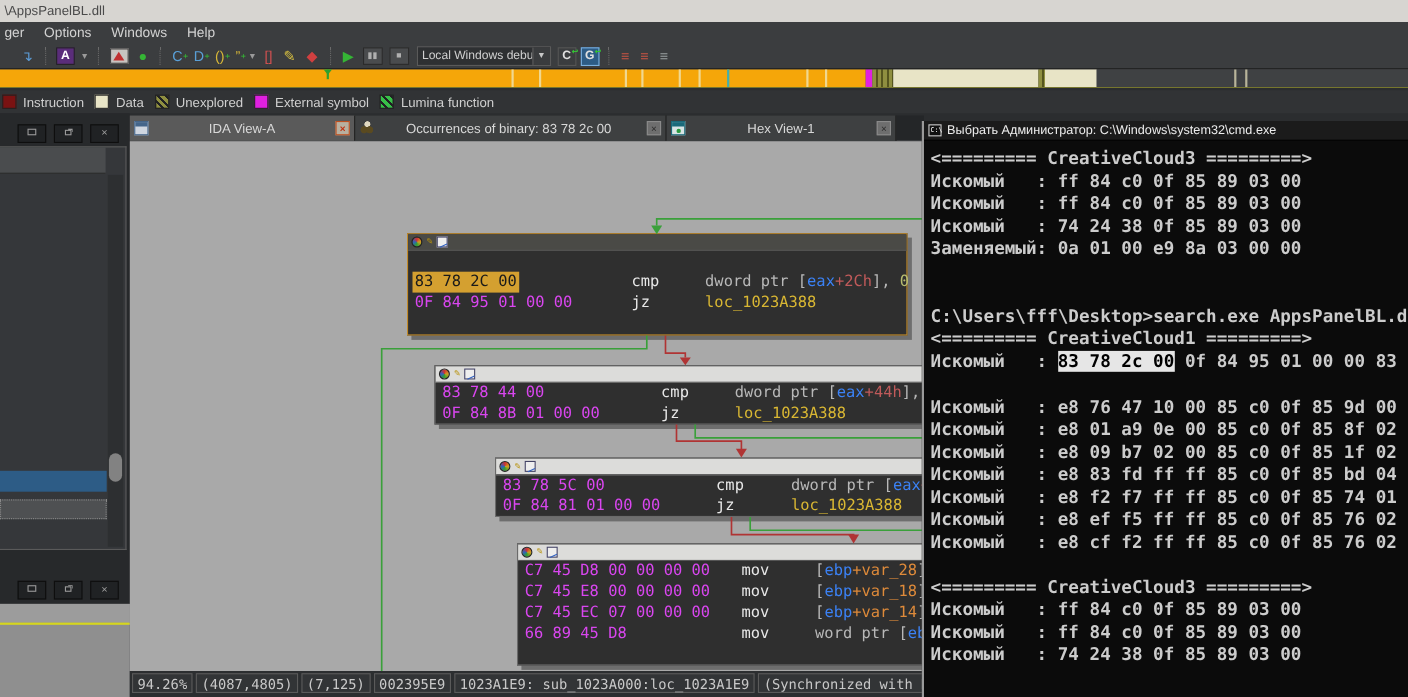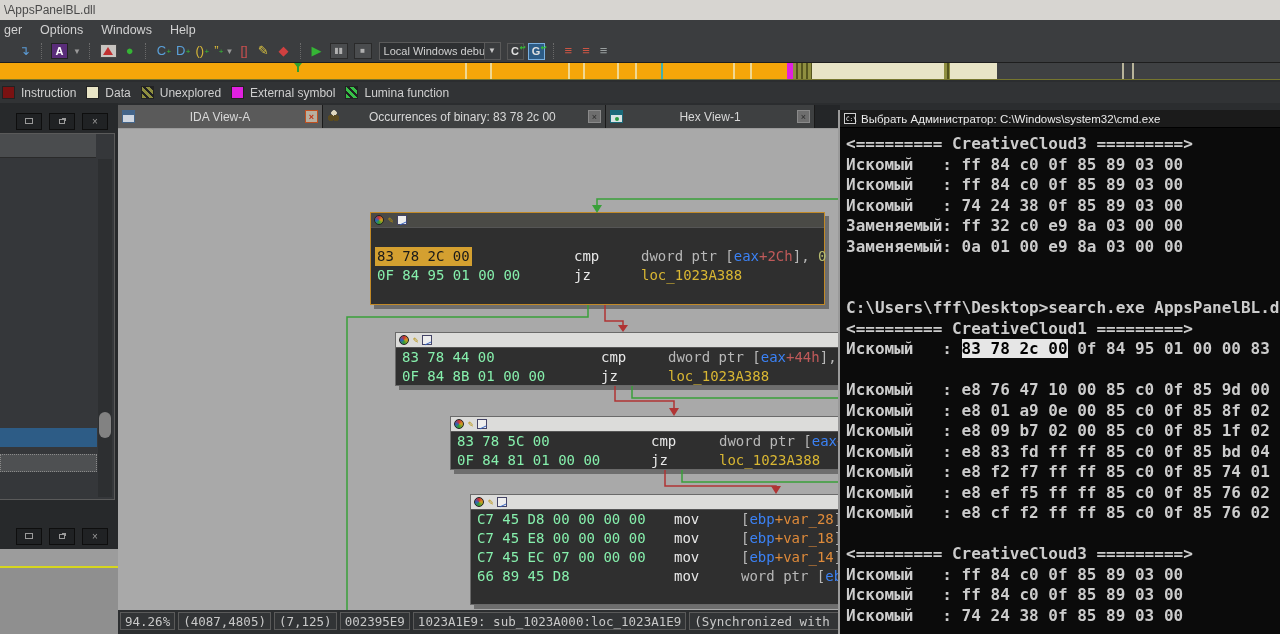--- a/index.html
+++ b/index.html
@@ -102,21 +102,21 @@
   .b-head { height:15px; background:#dcdcda; border-bottom:1px solid #555; display:flex; align-items:center;
     padding-left:3px; gap:4px; }
   .block.selected .b-head { background:#4a4a46; }
   .bh-wheel { width:10px; height:10px; border-radius:50%;
     background:conic-gradient(#d03030, #d0a020, #30a030, #3060c0, #d03030); border:1px solid #222; }
   .bh-pencil { font-size:9px; color:#b8920a; line-height:10px; }
   .bh-chart { width:10px; height:10px; background:#eee; border:1px solid #446; position:relative; }
   .bh-chart::after { content:""; position:absolute; left:1px; top:4px; width:7px; height:3px;
     border-bottom:1.5px solid #3060c0; transform:rotate(-25deg); }
   .brow { position:relative; height:19px; font-size:14px; line-height:19px; white-space:nowrap; }
-  .b-bytes { position:absolute; left:6px; color:#86efac; }
+  .b-bytes { position:absolute; left:6px; color:#d946ef; }
   .b-bytes.selbytes { background:#d4a030; color:#1a1a1a; padding:0 2px; left:4px; }
   .b-mn { position:absolute; color:#e8e8e8; }
   .b-ops { position:absolute; }
   .c-p { color:#b8b8b8; } .c-r { color:#3b82f6; } .c-o { color:#c05a5a; }
   .c-v { color:#de8a3a; } .c-l { color:#d9b733; } .c-n { color:#b8bd70; }
 
   
   .statusbar { position:absolute; left:118px; top:610px; width:722px; height:24px; background:#2c2e30;
     font-family:"DejaVu Sans Mono", monospace; font-size:12.5px; color:#c8c8c8;
     display:flex; align-items:flex-start; padding:2px 0 0 2px; }
@@ -386,21 +386,20 @@
   <div class="cmd">
     <div class="cmd-title">
       <span class="cmd-ico">C:\</span>
       <span>Выбрать Администратор: C:\Windows\system32\cmd.exe</span>
     </div>
     <div class="cmd-body">
         <div class="cmd-line"><span>&lt;========= CreativeCloud3 =========&gt;</span></div>
         <div class="cmd-line"><span>Искомый   : ff 84 c0 0f 85 89 03 00</span></div>
         <div class="cmd-line"><span>Искомый   : ff 84 c0 0f 85 89 03 00</span></div>
         <div class="cmd-line"><span>Искомый   : 74 24 38 0f 85 89 03 00</span></div>
-        <div class="cmd-line"><span>Заменяемый: ff 32 c0 e9 8a 03 00 00</span></div>
         <div class="cmd-line"><span>Заменяемый: 0a 01 00 e9 8a 03 00 00</span></div>
         <div class="cmd-line"></div>
         <div class="cmd-line"></div>
         <div class="cmd-line"><span>C:\Users\fff\Desktop&gt;search.exe AppsPanelBL.dll</span></div>
         <div class="cmd-line"><span>&lt;========= CreativeCloud1 =========&gt;</span></div>
         <div class="cmd-line"><span>Искомый   : </span><span class="cmd-sel">83 78 2c 00</span><span> 0f 84 95 01 00 00 83 78</span></div>
         <div class="cmd-line"></div>
         <div class="cmd-line"><span>Искомый   : e8 76 47 10 00 85 c0 0f 85 9d 00 00</span></div>
         <div class="cmd-line"><span>Искомый   : e8 01 a9 0e 00 85 c0 0f 85 8f 02 00</span></div>
         <div class="cmd-line"><span>Искомый   : e8 09 b7 02 00 85 c0 0f 85 1f 02 00</span></div>

